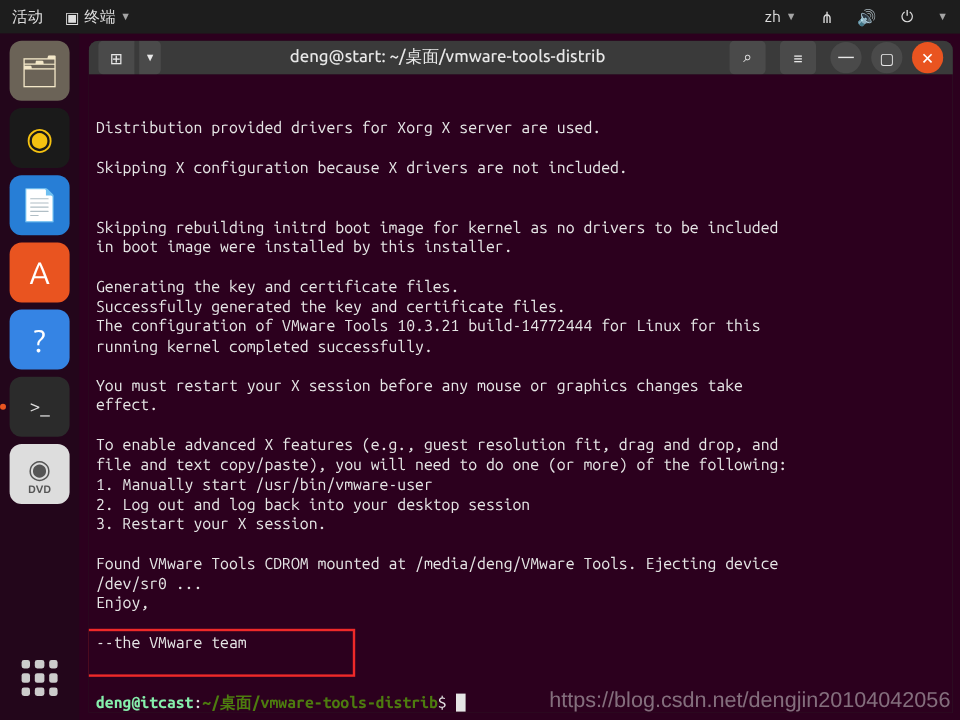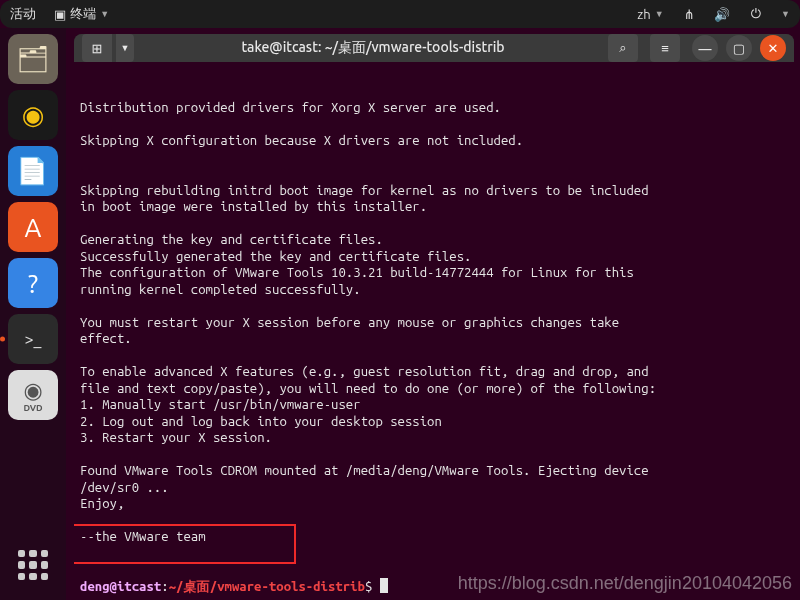--- a/index.html
+++ b/index.html
@@ -12,21 +12,20 @@
     }
     .topbar {
       height: 28px;
       background: #1d1d1d;
       color: #ddd;
       display: flex;
       align-items: center;
       font-size: 13px;
       padding: 0 10px;
       position: relative;
-      border-radius: 12px;
     }
     .topbar-left { display: flex; gap: 18px; align-items: center; }
     .topbar-item { display: flex; align-items: center; gap: 4px; }
     .topbar-center {
       position: absolute; left: 50%; transform: translateX(-50%);
     }
     .topbar-right {
       margin-left: auto;
       display: flex; gap: 20px; align-items: center;
     }
@@ -112,22 +111,22 @@
       padding: 4px 6px;
       white-space: pre-wrap;
       word-break: break-all;
       position: relative;
     }
     .redbox {
       position: absolute;
       border: 2px solid #ef2929;
       pointer-events: none;
     }
-    .prompt-user { color: #f0abfc; font-weight: bold; }
-    .prompt-path { color: #ef4444; font-weight: bold; }
+    .prompt-user { color: #86efac; font-weight: bold; }
+    .prompt-path { color: #4d7c0f; font-weight: bold; }
     .cursor {
       display: inline-block;
       width: 8px; height: 15px;
       background: #e5e5e5;
       vertical-align: text-bottom;
     }
     .watermark {
       position: absolute;
       right: 8px; bottom: 6px;
       color: rgba(220,220,220,0.5);
@@ -189,21 +188,21 @@
 <div class="window">
   <div class="titlebar">
     <div class="tb-btn-group">
       <div class="tb-btn" style="border-radius:4px 0 0 4px;">
         <span>⊞</span>
       </div>
       <div class="tb-btn" style="border-radius:0 4px 4px 0;width:18px;">
         <span style="font-size:9px;">▼</span>
       </div>
     </div>
-    <div class="tb-title">take@itcast: ~/桌面/vmware-tools-distrib</div>
+    <div class="tb-title">deng@start: ~/桌面/vmware-tools-distrib</div>
     <div class="tb-right">
       <div class="tb-btn">
         <span>⌕</span>
       </div>
       <div class="tb-btn">
         <span>≡</span>
       </div>
       <div class="tb-circ">
         <span>—</span>
       </div>

